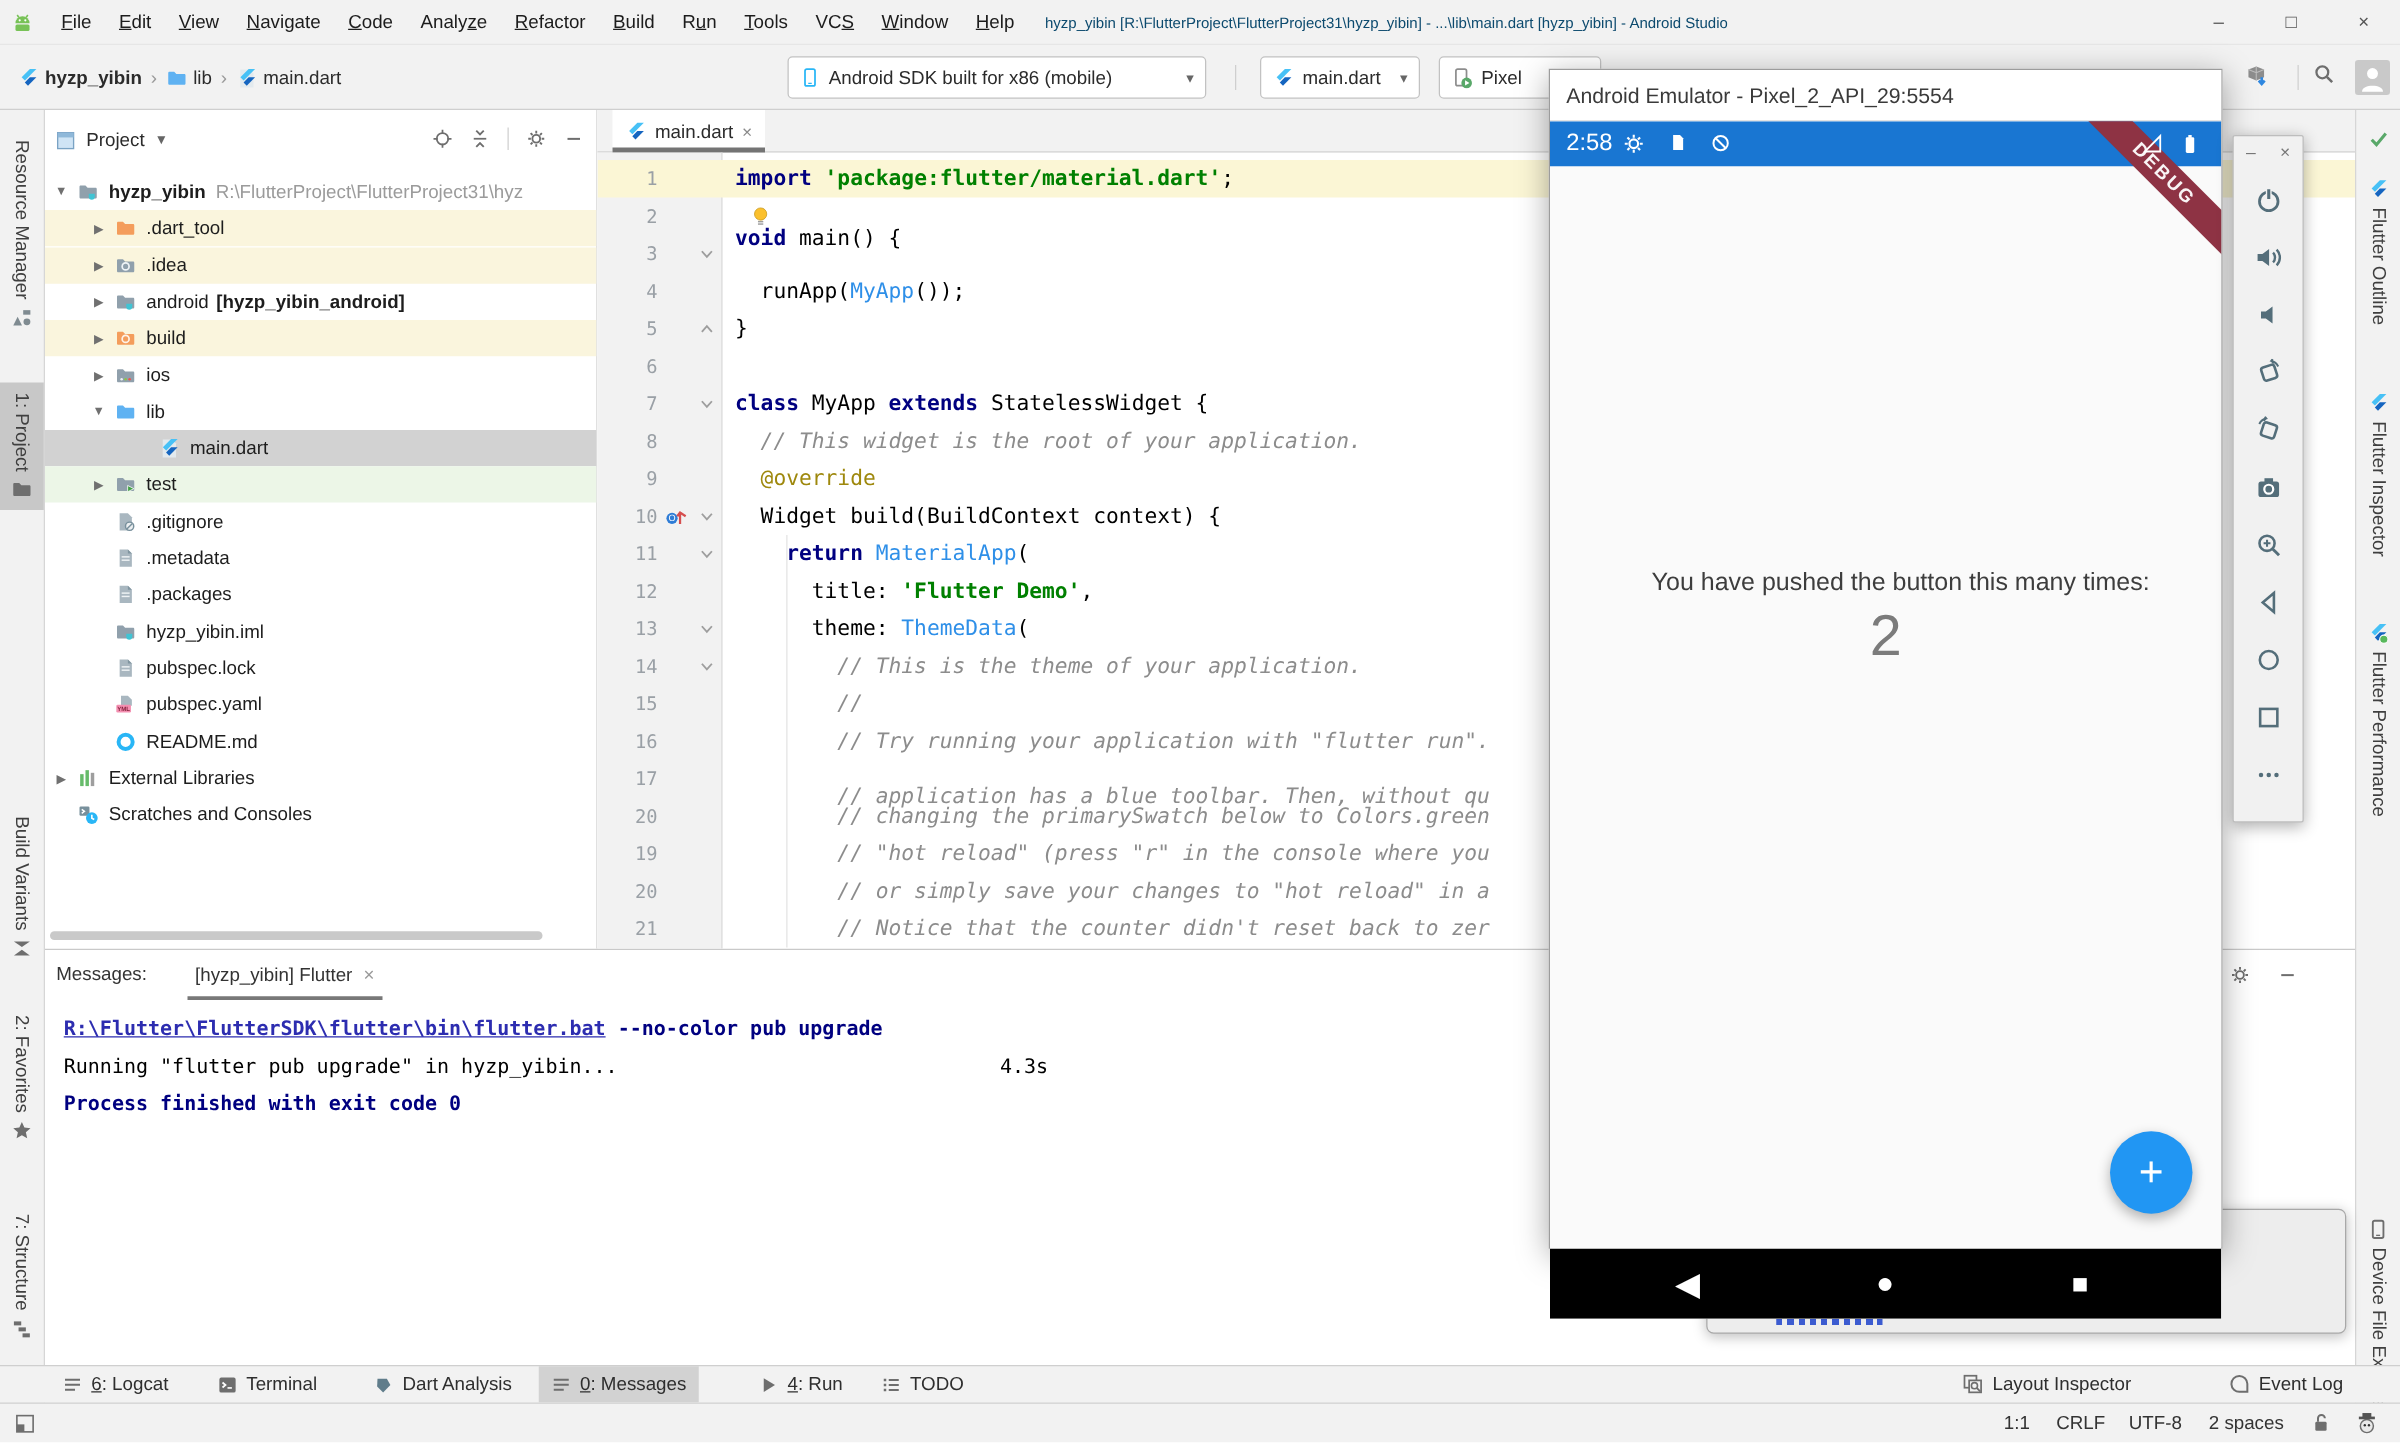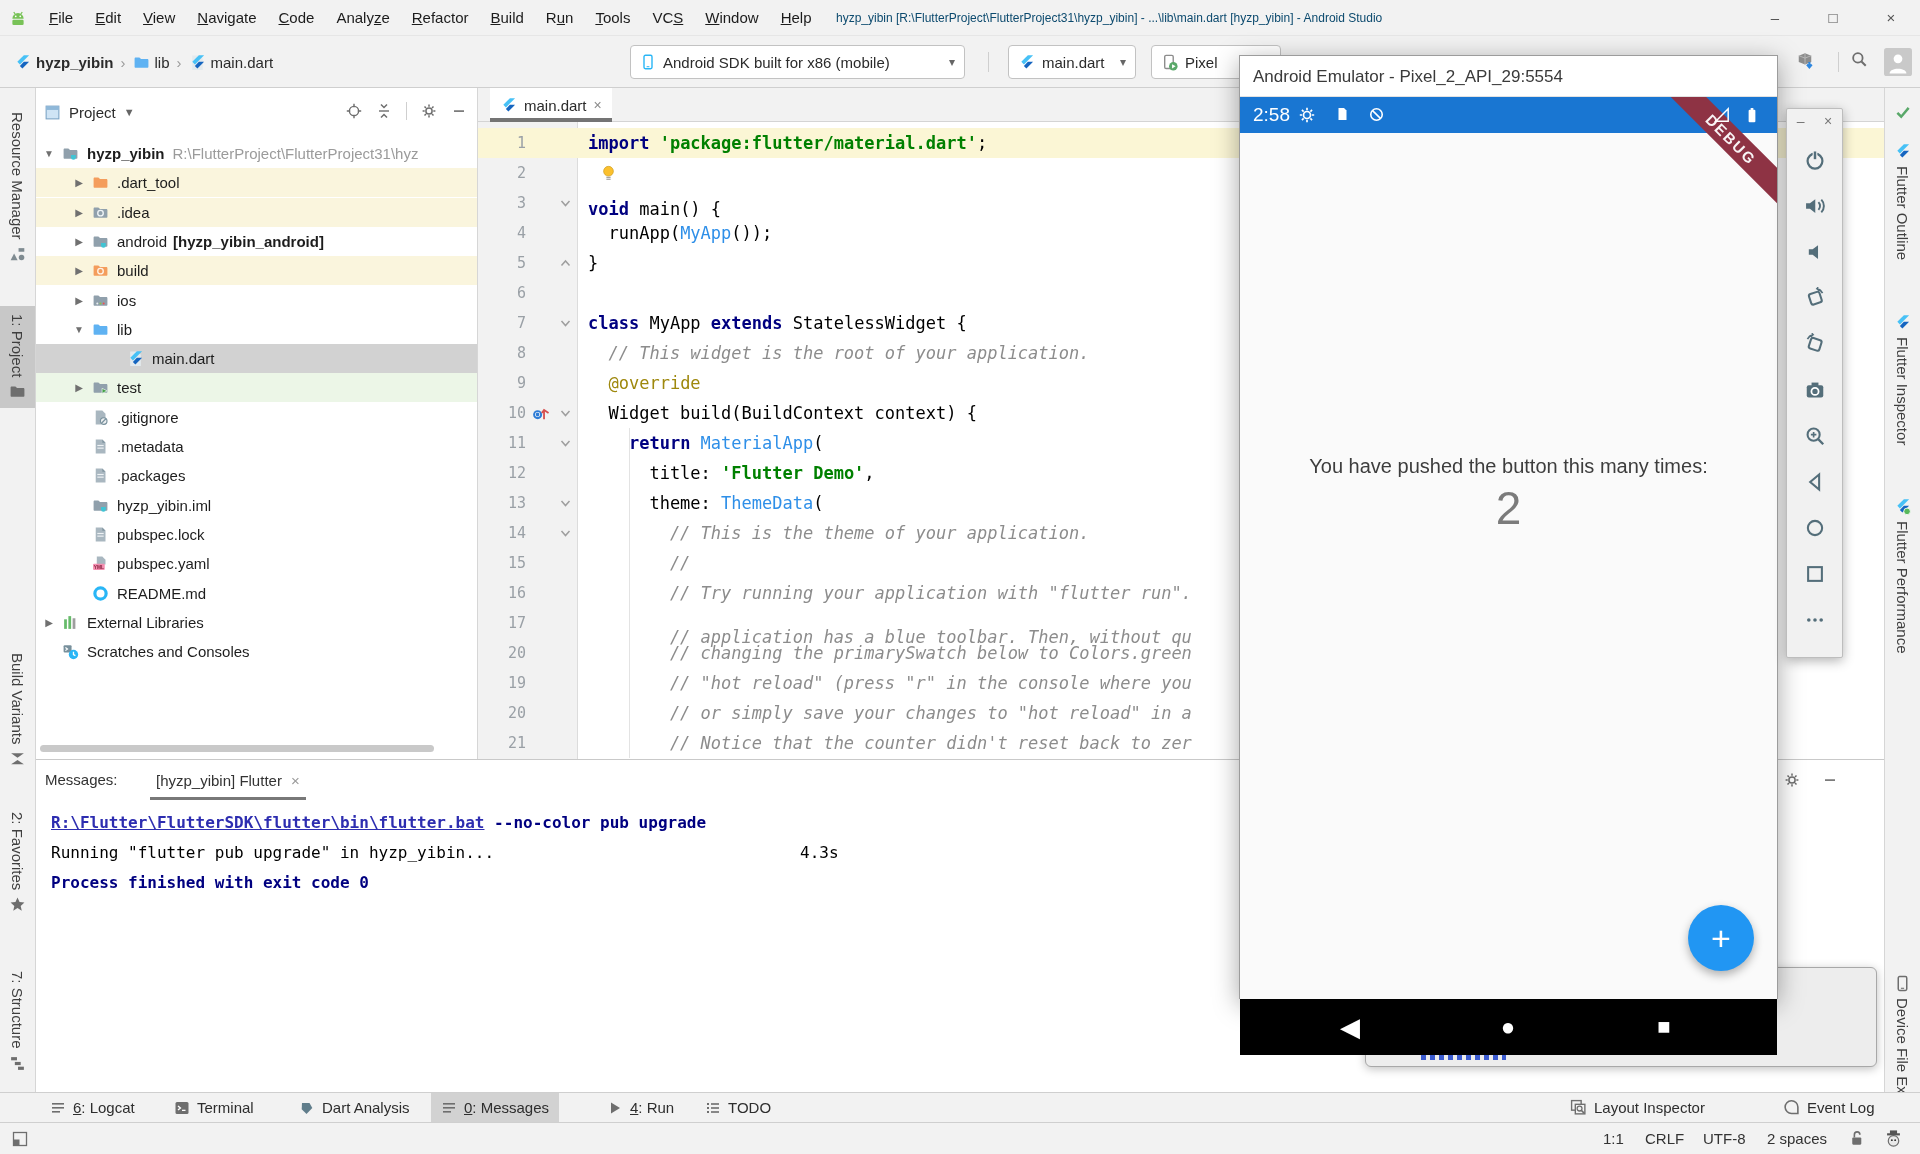--- a/index.html
+++ b/index.html
@@ -97,21 +97,21 @@
   
   #emulator { position:absolute; left:1239px; top:55px; width:539px; height:944px; background:#fff; border:1px solid #9c9c9c; box-shadow:0 6px 24px rgba(0,0,0,.35); z-index:10; }
   #emu-title { position:absolute; left:0; top:0; width:100%; height:41px; background:#fff; border-bottom:1px solid #e2e2e2; font-size:17px; color:#3a3a3a; line-height:41px; padding-left:13px; white-space:nowrap; }
   #emu-screen { position:absolute; left:0; top:41px; width:537px; height:958px; overflow:hidden; background:#fafafa; }
   #emu-status { position:absolute; left:0; top:0; width:100%; height:36px; background:#1976d2; color:#fff; }
   #emu-time { position:absolute; left:13px; top:0; line-height:36px; font-size:19px; }
   .est-ic { position:absolute; top:9px; z-index:3; }
   #emu-appbar { position:absolute; left:0; top:36px; width:100%; height:68px; background:#2196f3; box-shadow:0 2px 4px rgba(0,0,0,.2); }
   #emu-appbar-title { position:absolute; left:19px; top:0; line-height:68px; color:#fff; font-size:28px; font-weight:500; }
   #debug-ribbon { position:absolute; top:30px; right:-44px; width:180px; transform:rotate(45deg); background:#8e3344; color:rgba(255,255,255,.95); font-size:15px; font-weight:bold; letter-spacing:2px; text-align:center; padding:4px 0; z-index:2; }
-  #emu-body-text { position:absolute; left:0; top:358px; width:100%; text-align:center; font-size:20px; color:#3d3d3d; }
+  #emu-body-text { position:absolute; left:12px; top:358px; width:100%; text-align:center; font-size:20px; color:#3d3d3d; }
   #emu-counter { position:absolute; left:0; top:384px; width:100%; text-align:center; font-size:46px; font-weight:300; color:#7b7b7b; }
   #fab { position:absolute; left:448px; top:808px; width:66px; height:66px; border-radius:50%; background:#2196f3; color:#fff; font-size:34px; font-weight:300; display:flex; align-items:center; justify-content:center; box-shadow:0 4px 10px rgba(0,0,0,.3); }
   #emu-nav { position:absolute; left:0; bottom:0; width:100%; height:56px; background:#000; }
   .nav-btn { position:absolute; top:0; width:40px; height:56px; display:flex; align-items:center; justify-content:center; color:#fff; }
 
   
   #emu-toolbar { position:absolute; left:1786px; top:108px; width:57px; height:550px; background:#f1f1f1; border:1px solid #bdbdbd; border-radius:2px; box-shadow:0 3px 12px rgba(0,0,0,.3); z-index:11; }
   #emu-tb-winctrl { position:absolute; left:0; top:4px; width:100%; display:flex; justify-content:space-around; color:#777; font-size:14px; }
   .emu-tb-btn { position:absolute; left:0; width:100%; display:flex; justify-content:center; }
 </style>
@@ -582,21 +582,21 @@
               <circle cx="8" cy="6.8" r="4.6" fill="#fbc02d" stroke="#c99b1f" stroke-width=".6"></circle>
               <rect x="6" y="12" width="4" height="1.1" fill="#9e9e9e"></rect>
               <rect x="6" y="13.8" width="4" height="1.1" fill="#9e9e9e"></rect>
             </svg>
           </span>
           <span class="code-line" style="top:36px"></span>
           <span class="ln" style="top:66px">3</span>
           <span class="fold" style="top:66px"><svg width="11" height="30">
               <path d="M1.5 13 5.5 17.5 9.5 13" stroke="#9e9e9e" fill="none" stroke-width="1.5"></path>
             </svg></span>
-          <span class="code-line" style="top:72px"><span class="seg-kw">void </span><span class="seg-pln">main() {</span></span>
+          <span class="code-line" style="top:54px"><span class="seg-kw">void </span><span class="seg-pln">main() {</span></span>
           <span class="ln" style="top:96px">4</span>
           <span class="code-line" style="top:96px"><span class="seg-pln">  runApp(</span><span class="seg-cls">MyApp</span><span class="seg-pln">());</span></span>
           <span class="ln" style="top:126px">5</span>
           <span class="fold" style="top:126px"><svg width="11" height="30">
               <path d="M1.5 17.5 5.5 13 9.5 17.5" stroke="#9e9e9e" fill="none" stroke-width="1.5"></path>
             </svg></span>
           <span class="code-line" style="top:126px"><span class="seg-pln">}</span></span>
           <span class="ln" style="top:156px">6</span>
           <span class="code-line" style="top:156px"></span>
           <span class="ln" style="top:186px">7</span>

